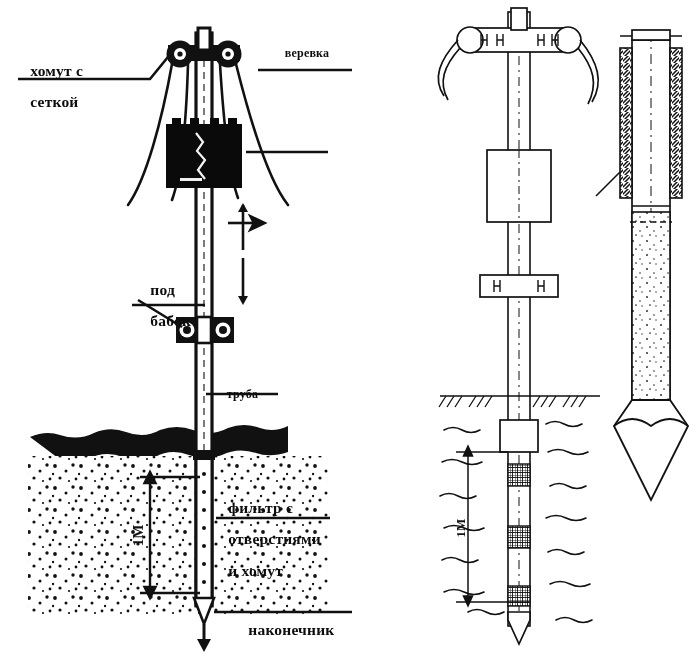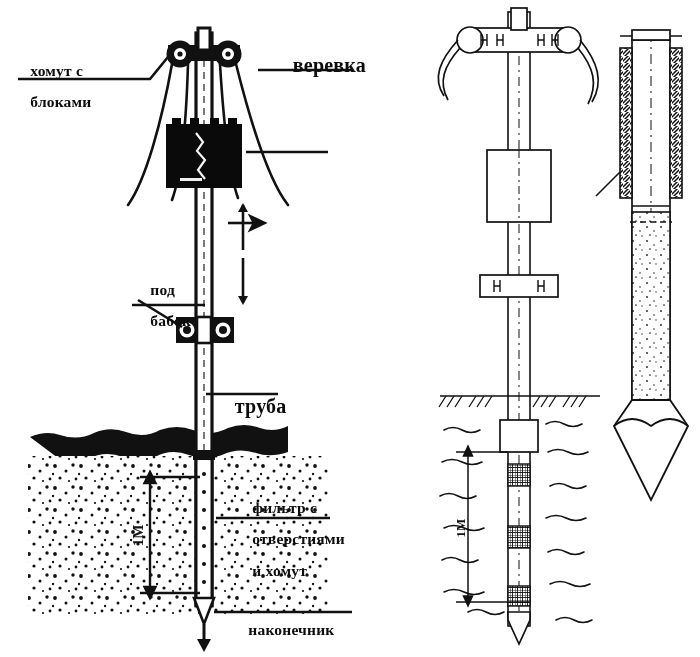--- a/index.html
+++ b/index.html
@@ -14,21 +14,21 @@
   .lbl{
     position:absolute;
     font-family:"Liberation Serif", serif;
     font-weight:bold;
     color:#0d0d0d;
     line-height:1.02;
     white-space:pre;
     letter-spacing:0.2px;
   }
   .lbl-sm{font-size:15.5px;}
-  .lbl-md{font-size:20px;}
+  .lbl-md{font-size:12px;}
   .dim{
     position:absolute;
     font-family:"Liberation Serif", serif;
     font-weight:bold;
     font-size:15px;
     color:#111;
     transform:rotate(-90deg);
     transform-origin:50% 50%;
   }
 </style>
@@ -279,38 +279,38 @@
 
       <g stroke-width="1.6">
         <path d="M596 196 L620 172"></path>
         <path d="M630 222 L672 222" stroke-dasharray="6 4"></path>
       </g>
     </g>
   </svg>
 
   <div class="lbl lbl-sm" style="left:14px;top:47px;">
     <span>хомут с</span><br>
-    <span>блоками</span>
+    <span>сеткой</span>
   </div>
 
   <div class="lbl lbl-md" style="left:272px;top:35px;">
     <span>веревка</span>
   </div>
 
 
   <div class="lbl lbl-md" style="left:214px;top:376px;">
     <span>труба</span>
   </div>
 
   <div class="lbl lbl-sm" style="left:134px;top:266px;">
     <span>под</span><br>
     <span>бабок</span>
   </div>
 
-  <div class="lbl lbl-sm" style="left:236px;top:484px;">
+  <div class="lbl lbl-sm" style="left:212px;top:484px;">
     <span>фильтр с</span><br>
     <span>отверстиями</span><br>
     <span>и хомут</span>
   </div>
 
   <div class="lbl lbl-sm" style="left:232px;top:606px;">
     <span>наконечник</span><br>
     <span>наконечник</span>
   </div>
 

